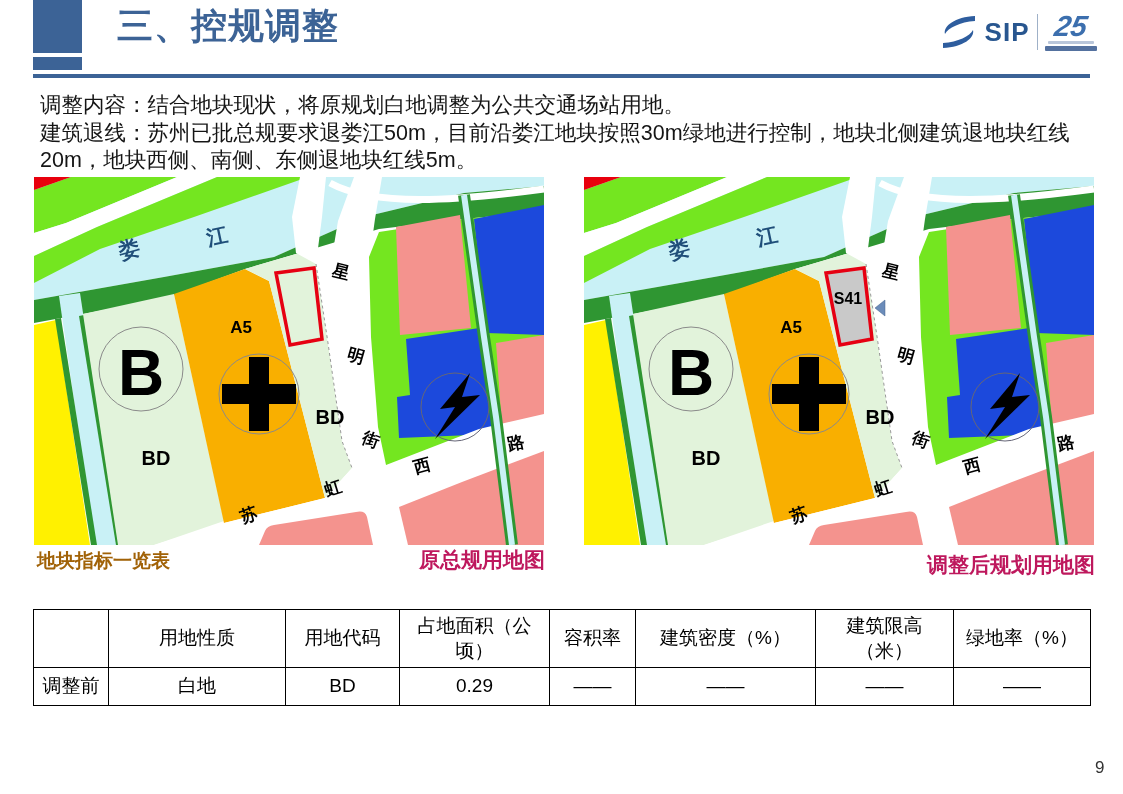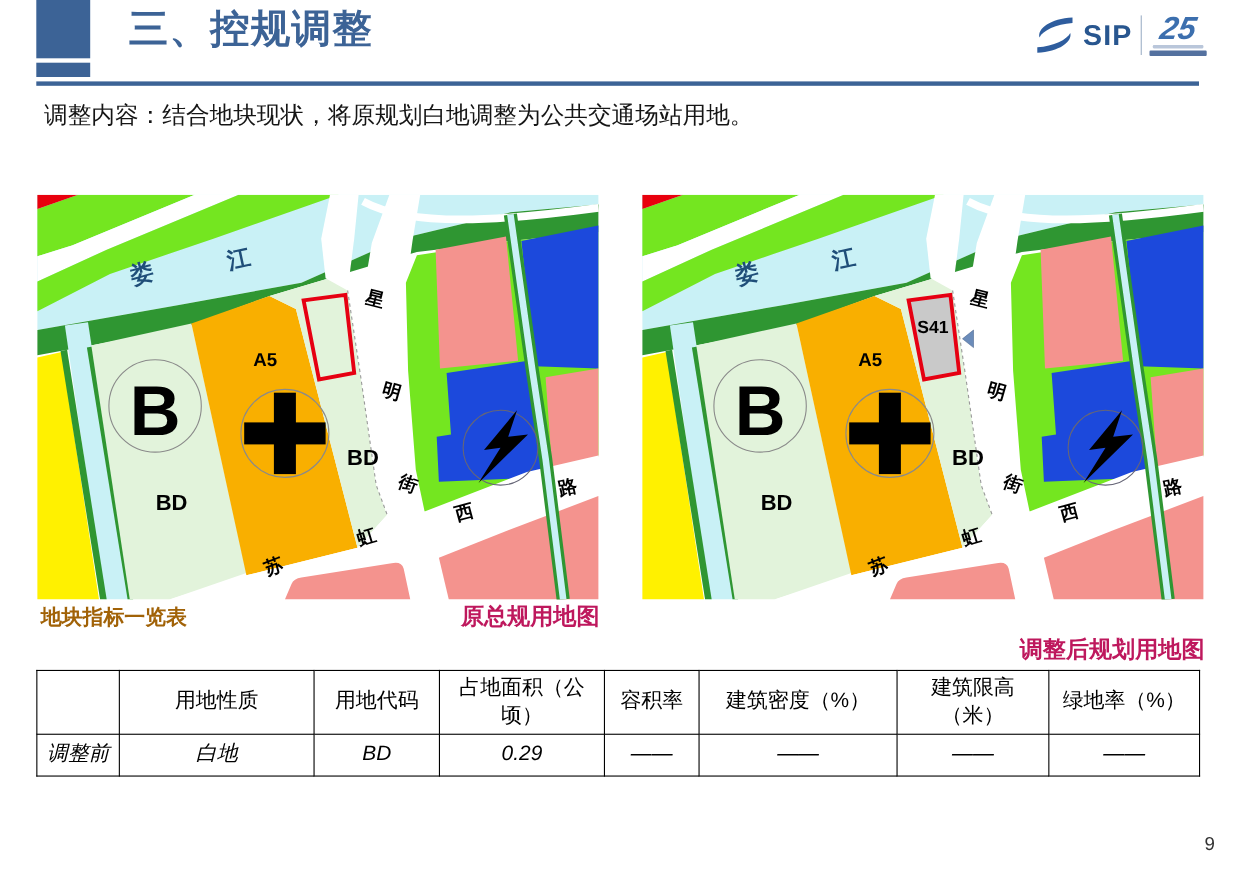--- a/index.html
+++ b/index.html
@@ -17,28 +17,28 @@
   .logo-right{display:flex;flex-direction:column;align-items:center;gap:2px;}
   .logo-25{font-size:29px;font-weight:bold;font-style:italic;color:#3C6FAE;transform:skewX(-10deg);line-height:26px;}
   .logo-bar1{width:46px;height:3px;background:#B9C6DA;border-radius:1px;}
   .logo-bar2{width:52px;height:5px;background:#54719F;border-radius:1px;}
   .body-text{position:absolute;left:40px;top:92px;width:1064px;font-size:21.5px;font-weight:normal;color:#151515;line-height:27.5px;}
   .map{position:absolute;top:177px;width:512px;height:368px;}
   #map-left{left:33px;}
   #map-right{left:583px;}
   .caption{position:absolute;width:512px;text-align:right;font-size:21px;font-weight:bold;color:#be185d;}
   #caption-left{left:33px;top:546px;}
-  #caption-right{left:583px;top:576px;}
+  #caption-right{left:583px;top:551px;}
   .tbl-title{position:absolute;left:37px;top:548px;font-size:19px;font-weight:bold;color:#a16207;}
   table.idx{position:absolute;left:33px;top:609px;width:1057px;border-collapse:collapse;table-layout:fixed;}
   table.idx th,table.idx td{
     border:1.4px solid #000;text-align:center;vertical-align:middle;
     font-size:19px;font-weight:normal;color:#000;padding:1px 6px;line-height:1.3;
   }
-  tr.hrow{height:58px;} tr.r1{height:38px;font-style:italic;} tr.r2{height:57px;}
+  tr.hrow{height:58px;} tr.r1{height:38px;} tr.r2{height:57px;}
   .red{color:#C00000;font-weight:bold;}
   .pagenum{position:absolute;left:1095px;top:758px;font-size:17px;color:#333;}
 </style>
 </head>
 <body>
 
 <div class="hdr-square"></div>
 <div class="hdr-tab"></div>
 <div class="title">三、控规调整</div>
 <div class="logo">
@@ -51,20 +51,21 @@
   <div class="logo-right">
     <span class="logo-25">25</span>
     <div class="logo-bar1"></div>
     <div class="logo-bar2"></div>
   </div>
 </div>
 <div class="hdr-line"></div>
 
 <div class="body-text">
   <div>调整内容：结合地块现状，将原规划白地调整为公共交通场站用地。</div>
+  <div>建筑退线：苏州已批总规要求退娄江50m，目前沿娄江地块按照30m绿地进行控制，地块北侧建筑退地块红线20m，地块西侧、南侧、东侧退地块红线5m。</div>
 </div>
 
 <svg id="map-left" class="map" viewBox="0 0 510 368">
     <rect x="0" y="0" width="510" height="368" fill="#fff"></rect>
     <polygon points="0,0 510,0 510,9 430,16 330,40 240,80 130,100 0,123" fill="#C9F1F6"></polygon>
     <polygon points="37,0 143,0 32,46 0,56 0,13" fill="#74E620"></polygon>
     <polygon points="0,0 37,0 0,13" fill="#E8000D"></polygon>
     <polygon points="143,0 183,0 63,50 0,79 0,56 32,46" fill="#fff"></polygon>
     <polygon points="183,0 274,0 160,40 66,72 0,106 0,79 63,50" fill="#74E620"></polygon>
     <polygon points="0,123 130,100 240,80 330,40 430,16 510,9 510,34 430,42 345,52 272,74 211,92 130,122 0,146" fill="#2F9632"></polygon>

